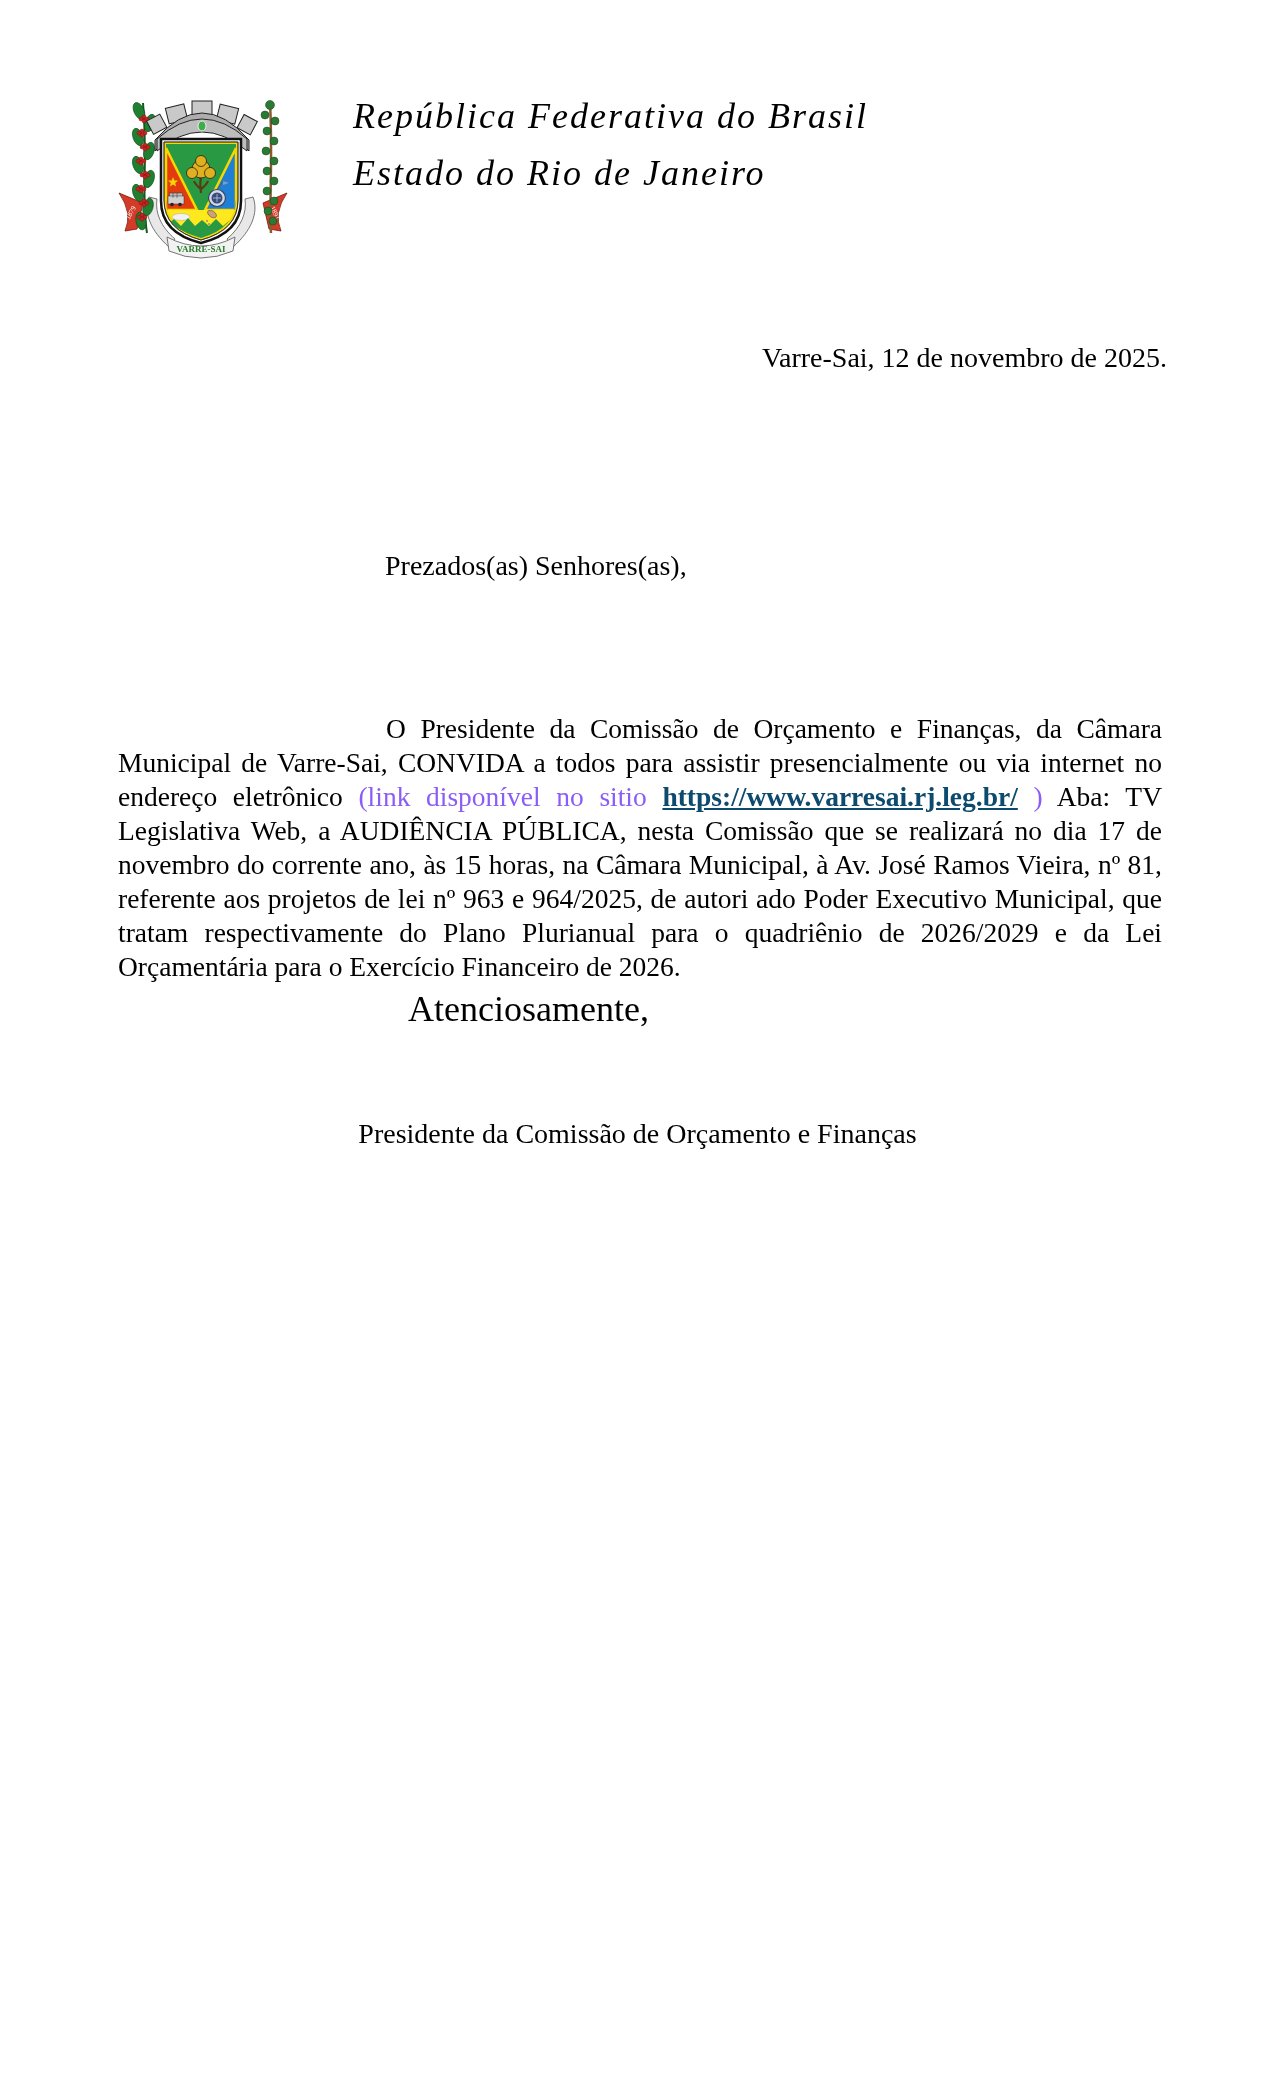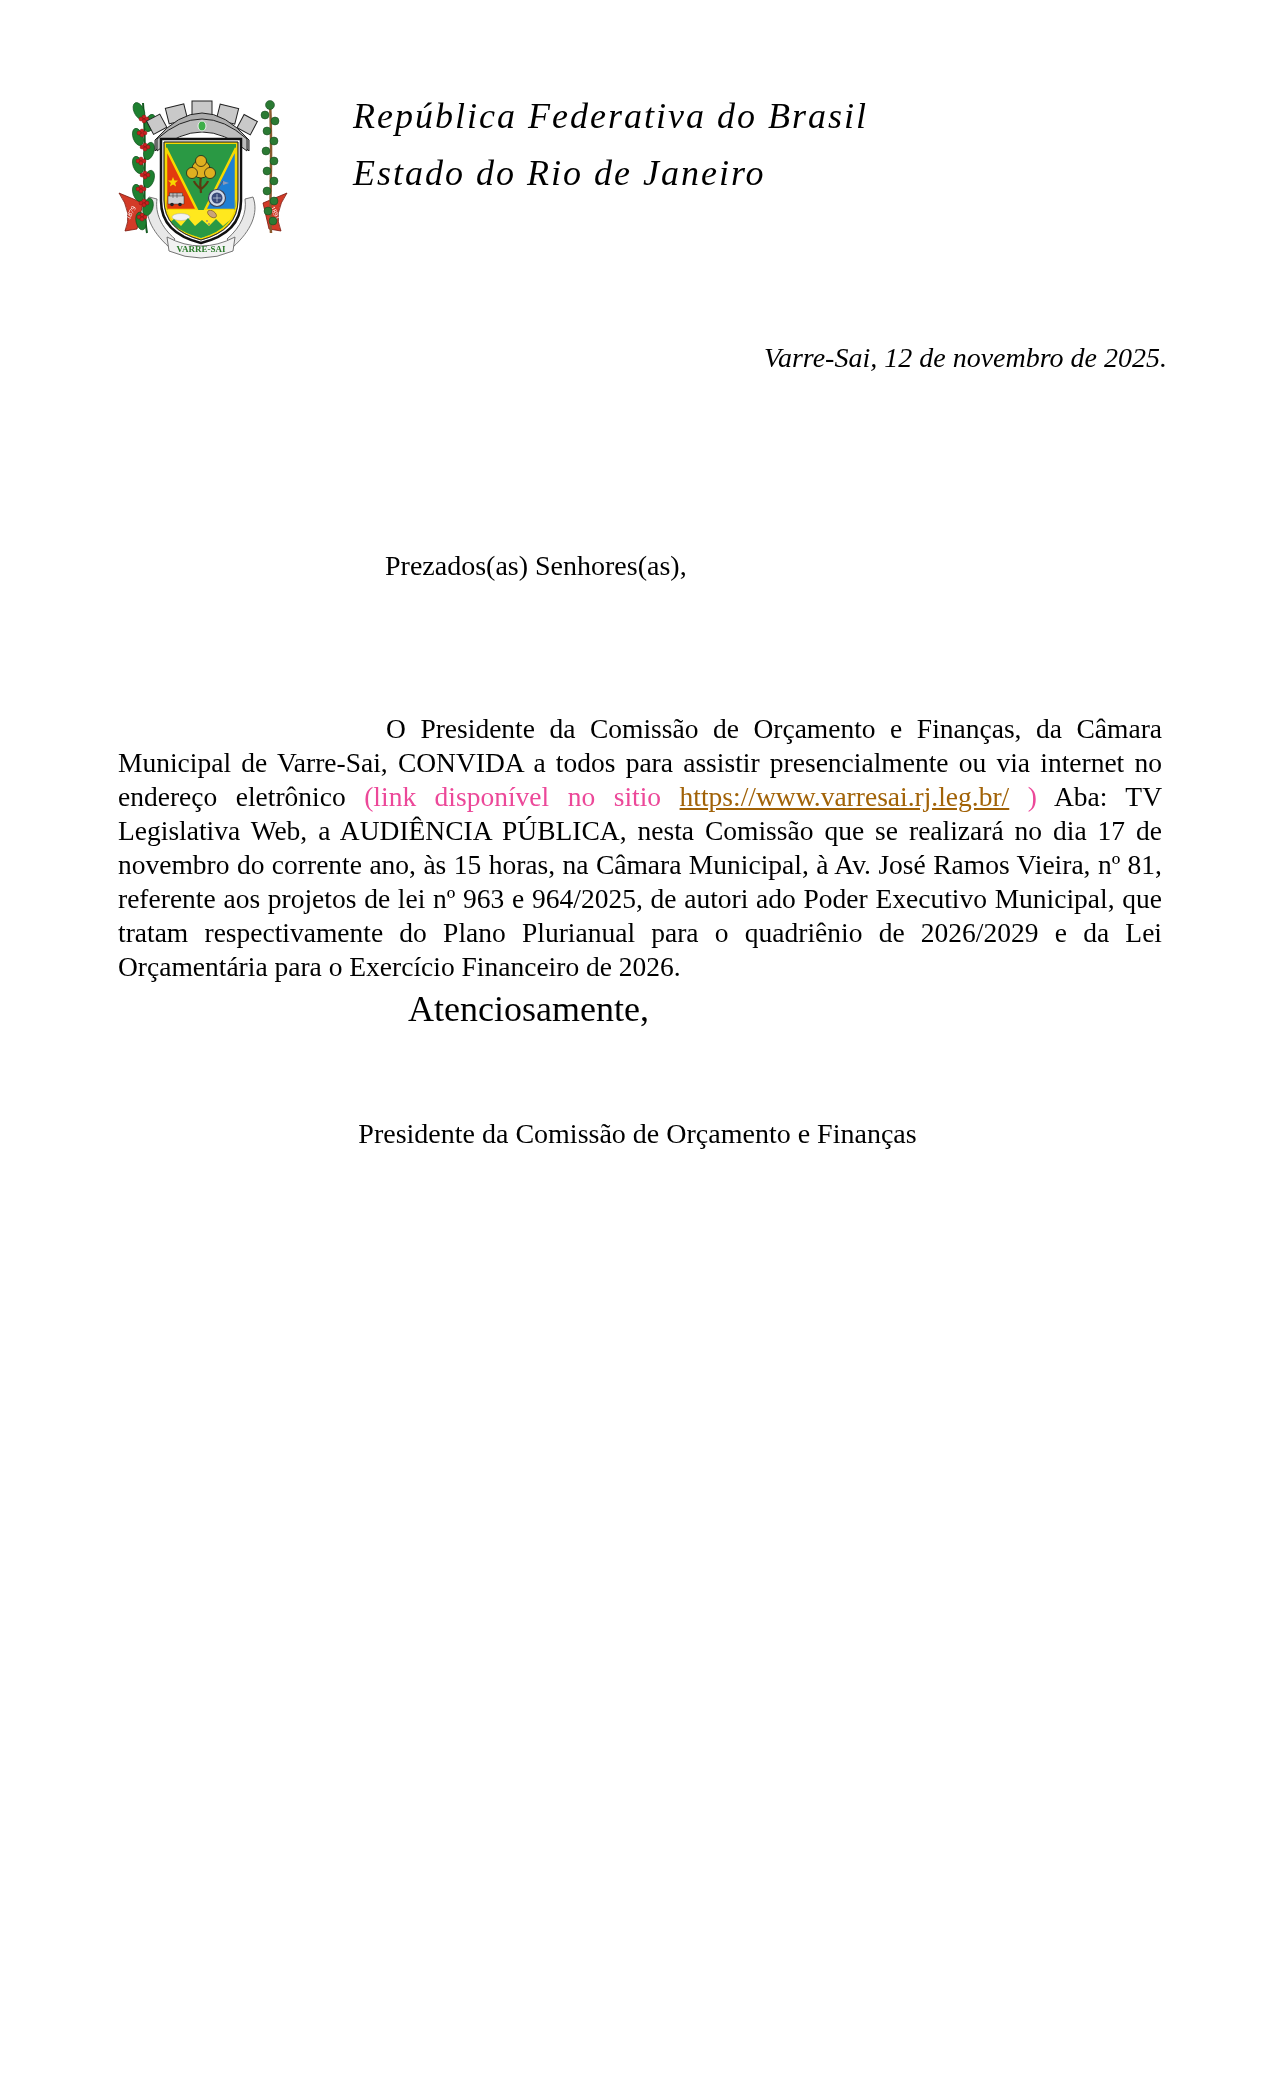--- a/index.html
+++ b/index.html
@@ -47,21 +47,20 @@
   }
 
   
   .date-line {
     position: absolute;
     top: 342px;
     left: 0;
     width: 1167px;
     text-align: right;
     font-size: 28px;
-    font-style: italic;
   }
 
   
   .salutation {
     position: absolute;
     left: 385px;
     top: 550px;
     font-size: 28px;
   }
 
@@ -69,25 +68,26 @@
   .body-par {
     position: absolute;
     left: 118px;
     top: 684px;
     width: 1044px;
     font-size: 27.5px;
     line-height: 34px;
     text-align: justify;
     text-indent: 268px;
   }
-  .blue-text { color: #ec4899; }
+  .blue-text { color: #8b5cf6; }
   .site-link {
-    color: #a16207;
+    color: #0c4a6e;
     text-decoration: underline;
     cursor: pointer;
+    font-weight: bold;
   }
 
   
   .closing {
     position: absolute;
     left: 408px;
     top: 988px;
     font-size: 36px;
   }
 

